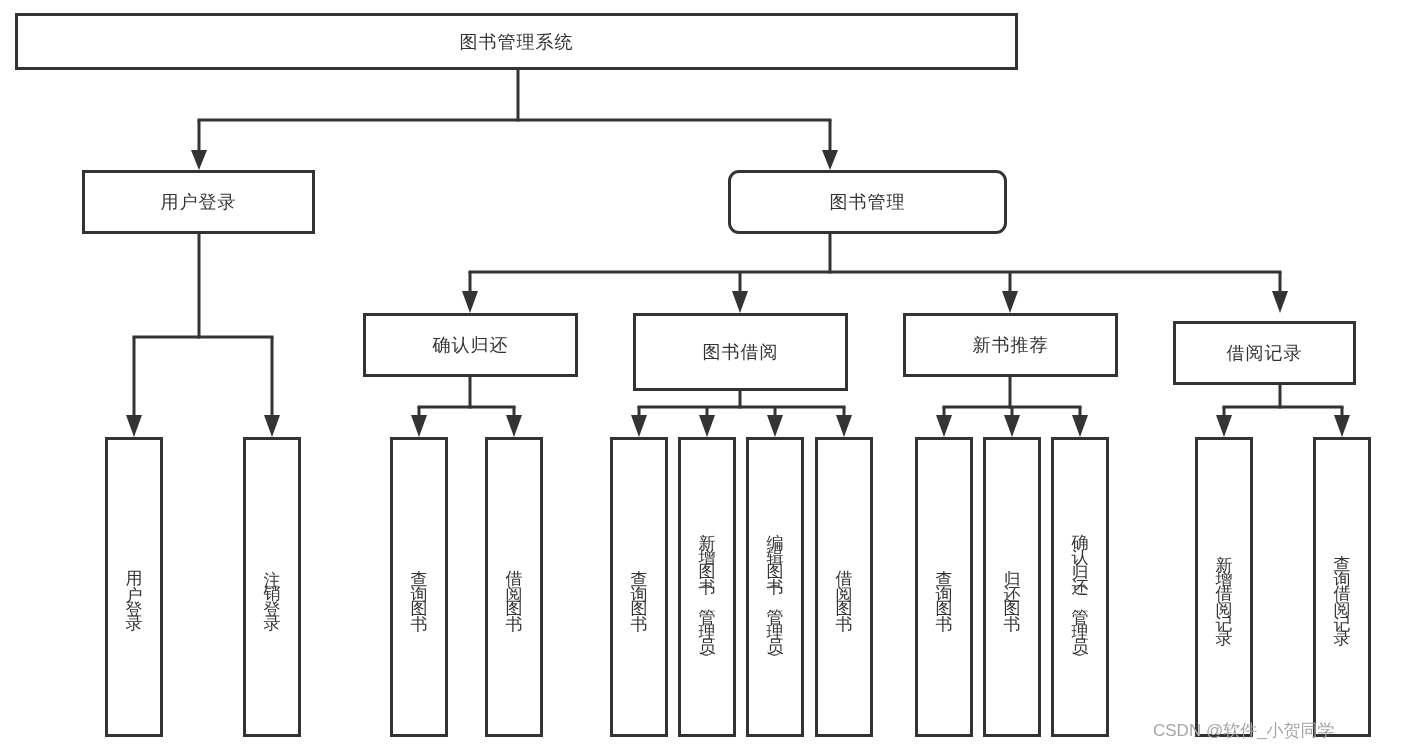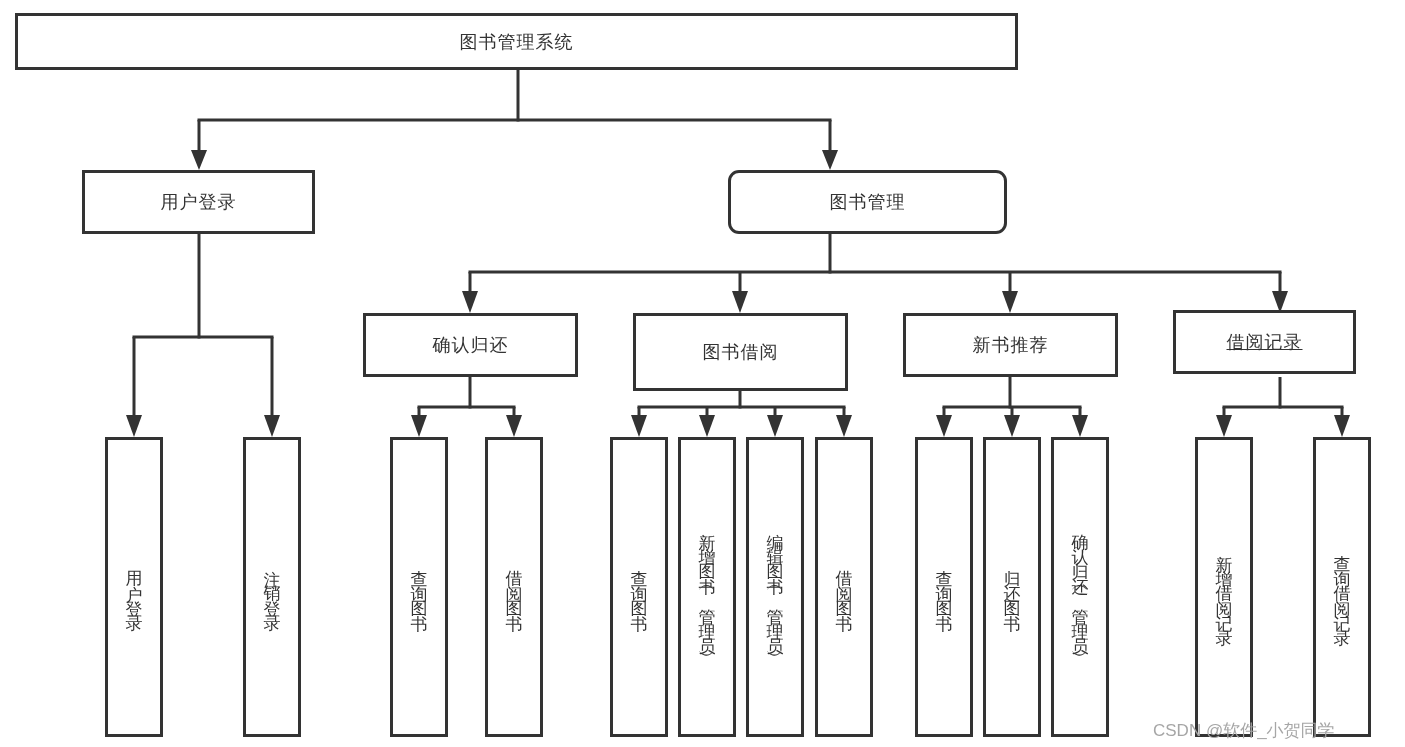--- a/index.html
+++ b/index.html
@@ -131,21 +131,21 @@
   </svg>
 
   <div class="box h" style="left:15px; top:13px; width:1003px; height:57px;">图书管理系统</div>
 
   <div class="box h" style="left:82px; top:170px; width:233px; height:64px;">用户登录</div>
   <div class="box h" style="left:728px; top:170px; width:279px; height:64px;border-radius:11px;">图书管理</div>
 
   <div class="box h" style="left:363px; top:313px; width:215px; height:64px;">确认归还</div>
   <div class="box h" style="left:633px; top:313px; width:215px; height:78px;">图书借阅</div>
   <div class="box h" style="left:903px; top:313px; width:215px; height:64px;">新书推荐</div>
-  <div class="box h" style="left:1173px; top:310px; width:183px; height:64px;text-decoration:underline;">借阅记录</div>
+  <div class="box h" style="left:1173px; top:321px; width:183px; height:64px;">借阅记录</div>
 
   <div class="box v" style="left:105px; top:437px; width:58px; height:300px;">用户登录</div>
   <div class="box v" style="left:243px; top:437px; width:58px; height:300px;">注销登录</div>
 
   <div class="box v" style="left:390px; top:437px; width:58px; height:300px;">查询图书</div>
   <div class="box v" style="left:485px; top:437px; width:58px; height:300px;">借阅图书</div>
 
   <div class="box v" style="left:610px; top:437px; width:58px; height:300px;">查询图书</div>
   <div class="box v" style="left:678px; top:437px; width:58px; height:300px;">新增图书（管理员）</div>
   <div class="box v" style="left:746px; top:437px; width:58px; height:300px;">编辑图书（管理员）</div>

